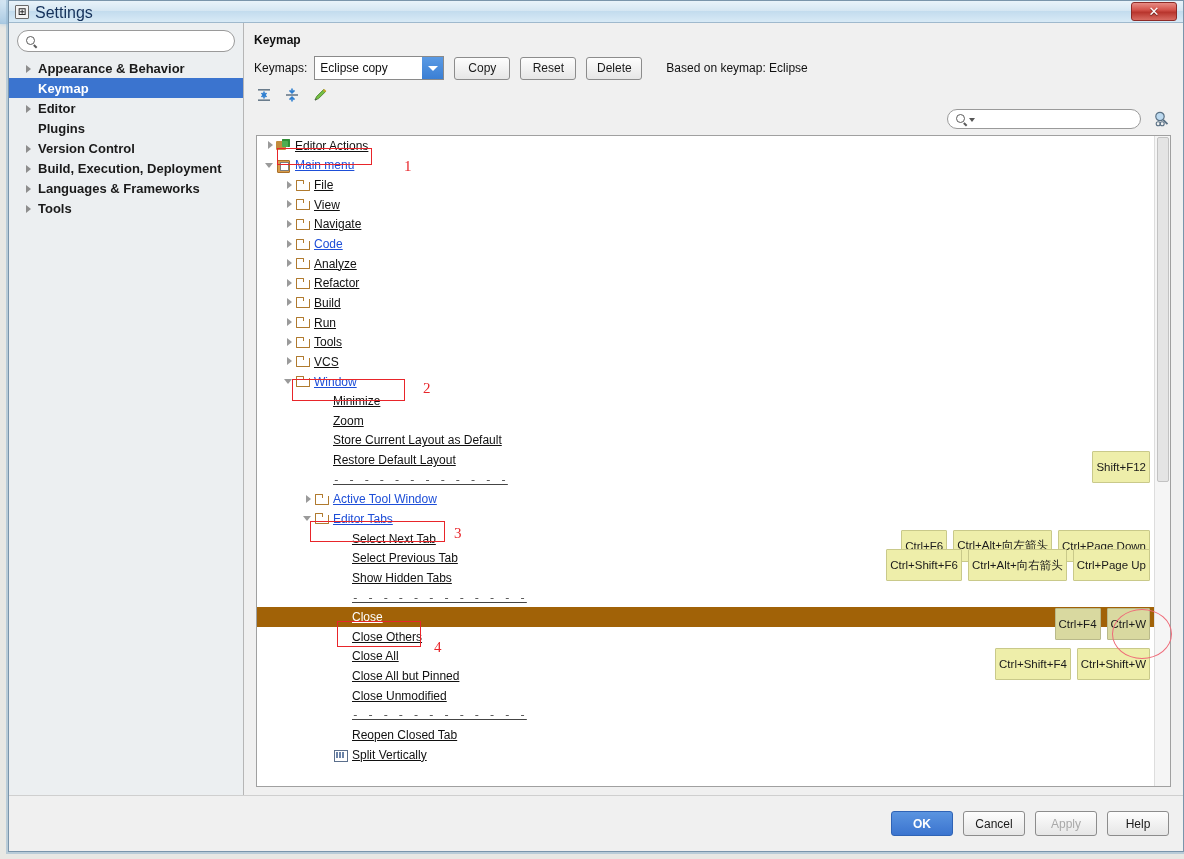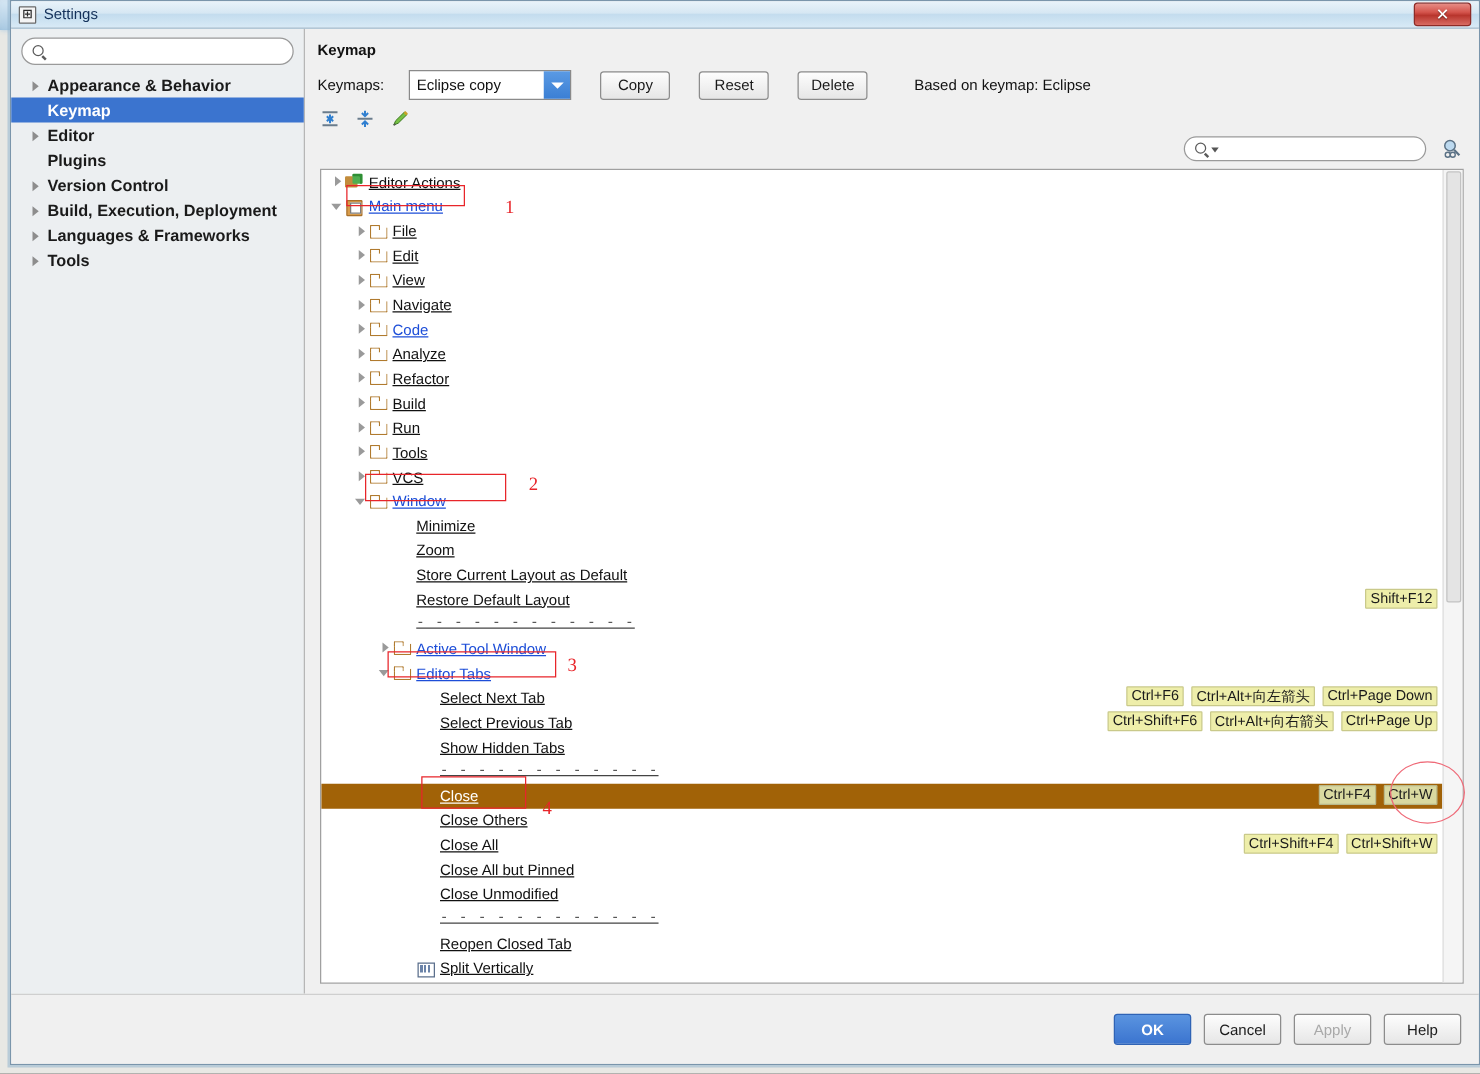--- a/index.html
+++ b/index.html
@@ -54,21 +54,21 @@
     border-bottom: 1px solid #9fb9cd;
   }
   #title-icon {
     position: absolute; left: 6px; top: 4px; width: 14px; height: 14px;
     background: #f4f4f4; border: 1px solid #6a6a6a; border-radius: 1px;
     display: flex; align-items: center; justify-content: center;
     font-size: 10px; color: #2b2b2b; font-weight: bold; line-height: 1;
   }
   #title-text {
     position: absolute; left: 26px; top: 3px;
-    font-size: 12px; color: #14315a;
+    font-size: 16px; color: #14315a;
   }
   #btn-close {
     position: absolute; right: 6px; top: 1px; width: 46px; height: 19px;
     border-radius: 3px; border: 1px solid #8d2b27;
     background: linear-gradient(#e78c85 0%, #d4544c 40%, #b8352d 55%, #d86b62 100%);
     color: #fff; font-size: 13px; font-weight: bold;
     display: flex; align-items: center; justify-content: center;
     cursor: pointer; text-shadow: 0 1px 1px rgba(0,0,0,.5);
   }
 
@@ -112,21 +112,21 @@
   .cat-arrow.has::before {
     content: ""; position: absolute; left: 1px; top: -3px;
     border-left: 5px solid #8d8d8d;
     border-top: 4px solid transparent;
     border-bottom: 4px solid transparent;
   }
 
   
   #right-pane { flex: 1; min-width: 0; display: flex; flex-direction: column; background: #f0f0f0; }
   #page-title { padding: 10px 0 8px 10px; font-size: 12px; font-weight: bold; color: #111; }
-  #keymaps-row { display: flex; align-items: center; padding: 0 10px 0 10px; height: 26px; gap: 13px; }
+  #keymaps-row { display: flex; align-items: center; padding: 0 10px 0 10px; height: 26px; gap: 0; }
   #keymaps-label { font-size: 12px; color: #111; margin-right: 7px; }
   #keymap-combo {
     width: 130px; height: 24px; display: flex; border: 1px solid #8a8a8a; background: #fff;
     cursor: pointer;
   }
   #keymap-value {
     flex: 1; display: flex; align-items: center; padding-left: 5px;
     font-size: 12px; color: #111; overflow: hidden; white-space: nowrap;
   }
   #keymap-arrow {
@@ -224,21 +224,21 @@
     background: repeating-linear-gradient(90deg,#6b83a8 0,#6b83a8 2px,#fff 2px,#fff 3px);
   }
   .label { white-space: nowrap; text-decoration: underline; }
   .label.blue { color: #1d4ed8; }
   .dashes { letter-spacing: 1px; color: #444; font-family: "Liberation Mono", monospace; font-size: 11px; }
 
   .shortcuts {
     position: absolute; right: 4px; top: 1px; display: flex; gap: 6px; align-items: center;
   }
   .sc {
-    background: #eeeeaa; border: 1px solid #c9c98a; padding: 0 3px; height: 16px;
+    background: #eeeeaa; border: 1px solid #c9c98a; padding: 0 3px; height: 32px;
     display: flex; align-items: center; font-size: 11.5px; color: #1a1a1a; border-radius: 1px;
   }
   .row.selected .sc { background: #d9d9a0; border-color: #b9b98a; }
 
   
   #vscroll {
     position: absolute; right: 0; top: 0; bottom: 0; width: 16px;
     background: #f5f5f5; border-left: 1px solid #ddd;
   }
   #vthumb {
@@ -428,26 +428,20 @@
               <div class="row">
                 <span style="width: 27px; flex: 0 0 auto;"></span>
                 <span class="twisty closed"></span>
                 <span class="ico folder"></span>
                 <span class="label">File</span>
               </div>
               <div class="row">
                 <span style="width: 27px; flex: 0 0 auto;"></span>
                 <span class="twisty closed"></span>
                 <span class="ico folder"></span>
-                <span class="label">Edit</span>
-              </div>
-              <div class="row">
-                <span style="width: 27px; flex: 0 0 auto;"></span>
-                <span class="twisty closed"></span>
-                <span class="ico folder"></span>
                 <span class="label">View</span>
               </div>
               <div class="row">
                 <span style="width: 27px; flex: 0 0 auto;"></span>
                 <span class="twisty closed"></span>
                 <span class="ico folder"></span>
                 <span class="label">Navigate</span>
               </div>
               <div class="row">
                 <span style="width: 27px; flex: 0 0 auto;"></span>

